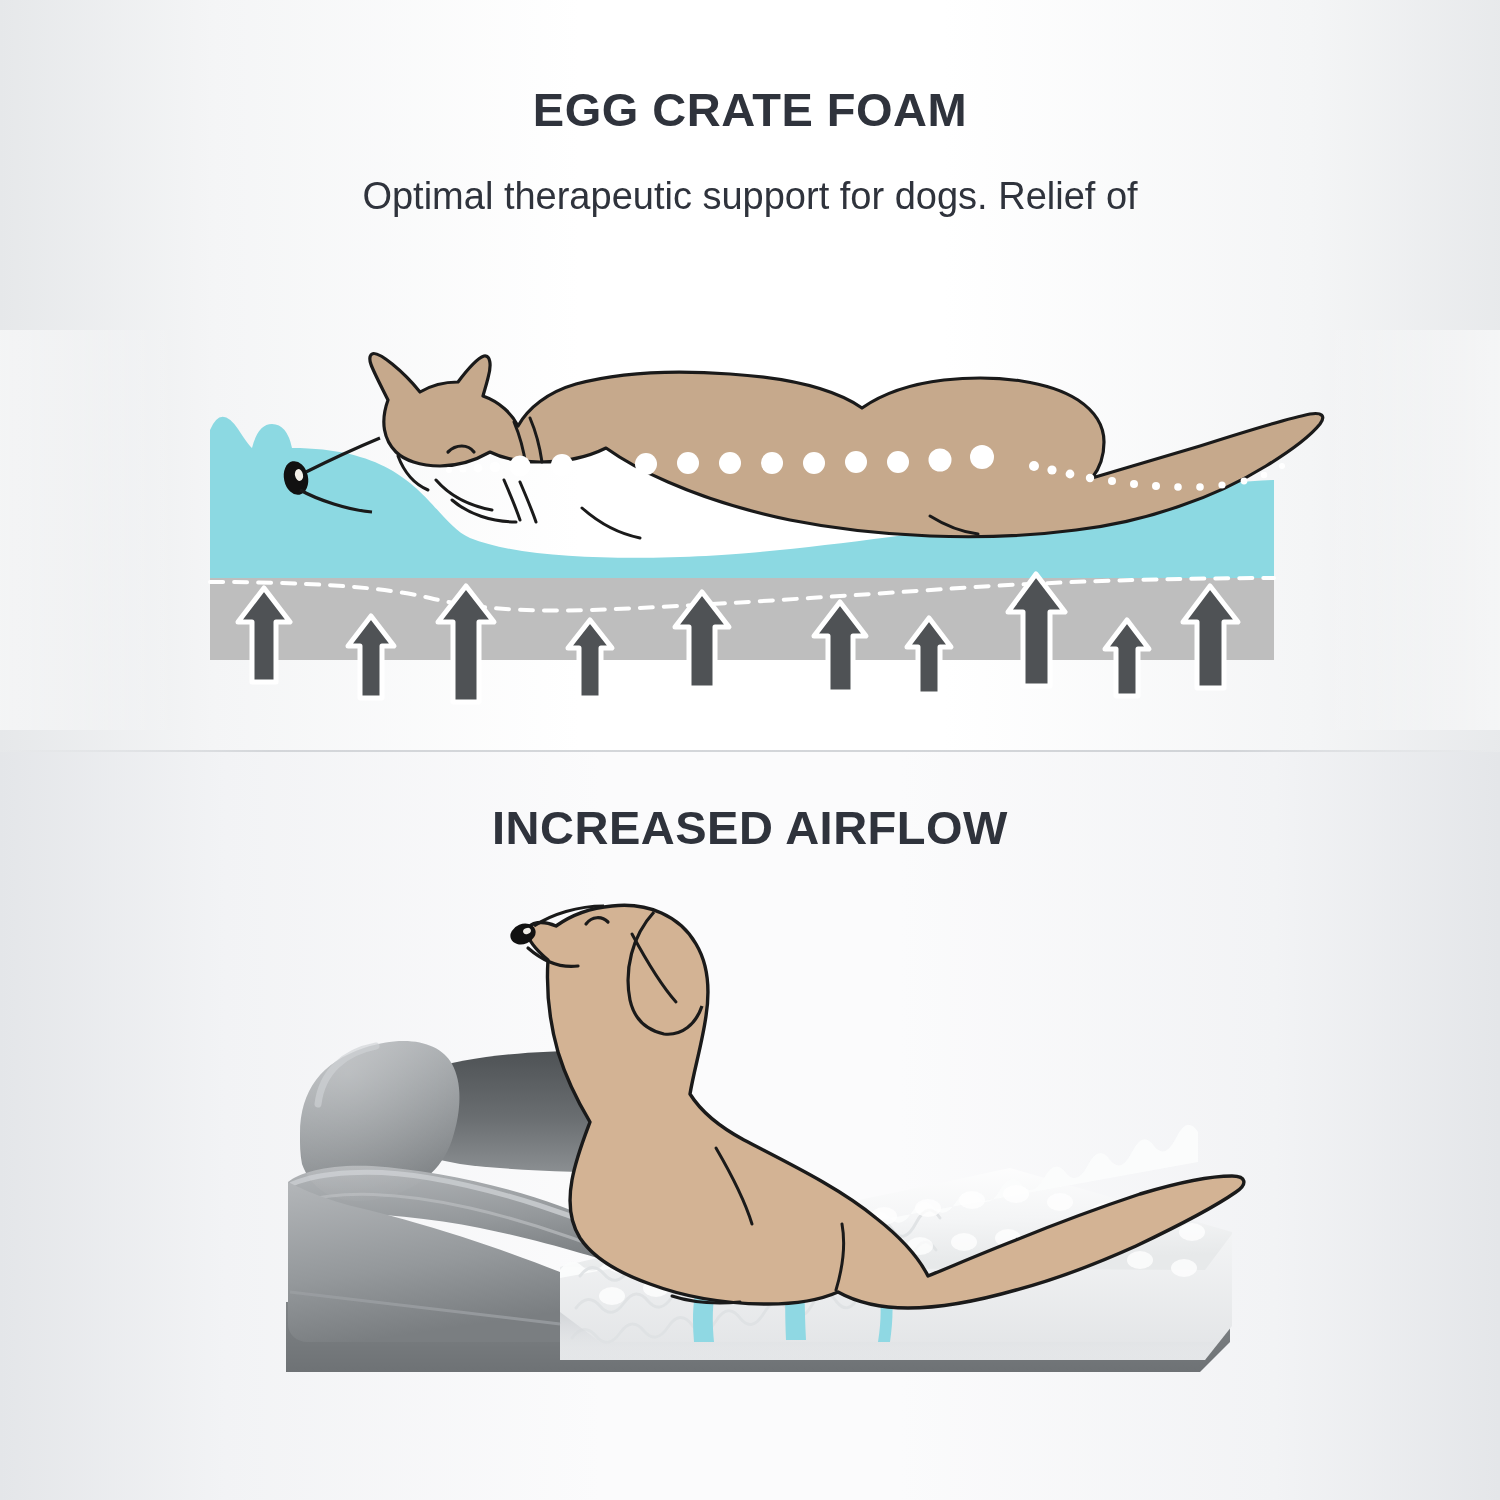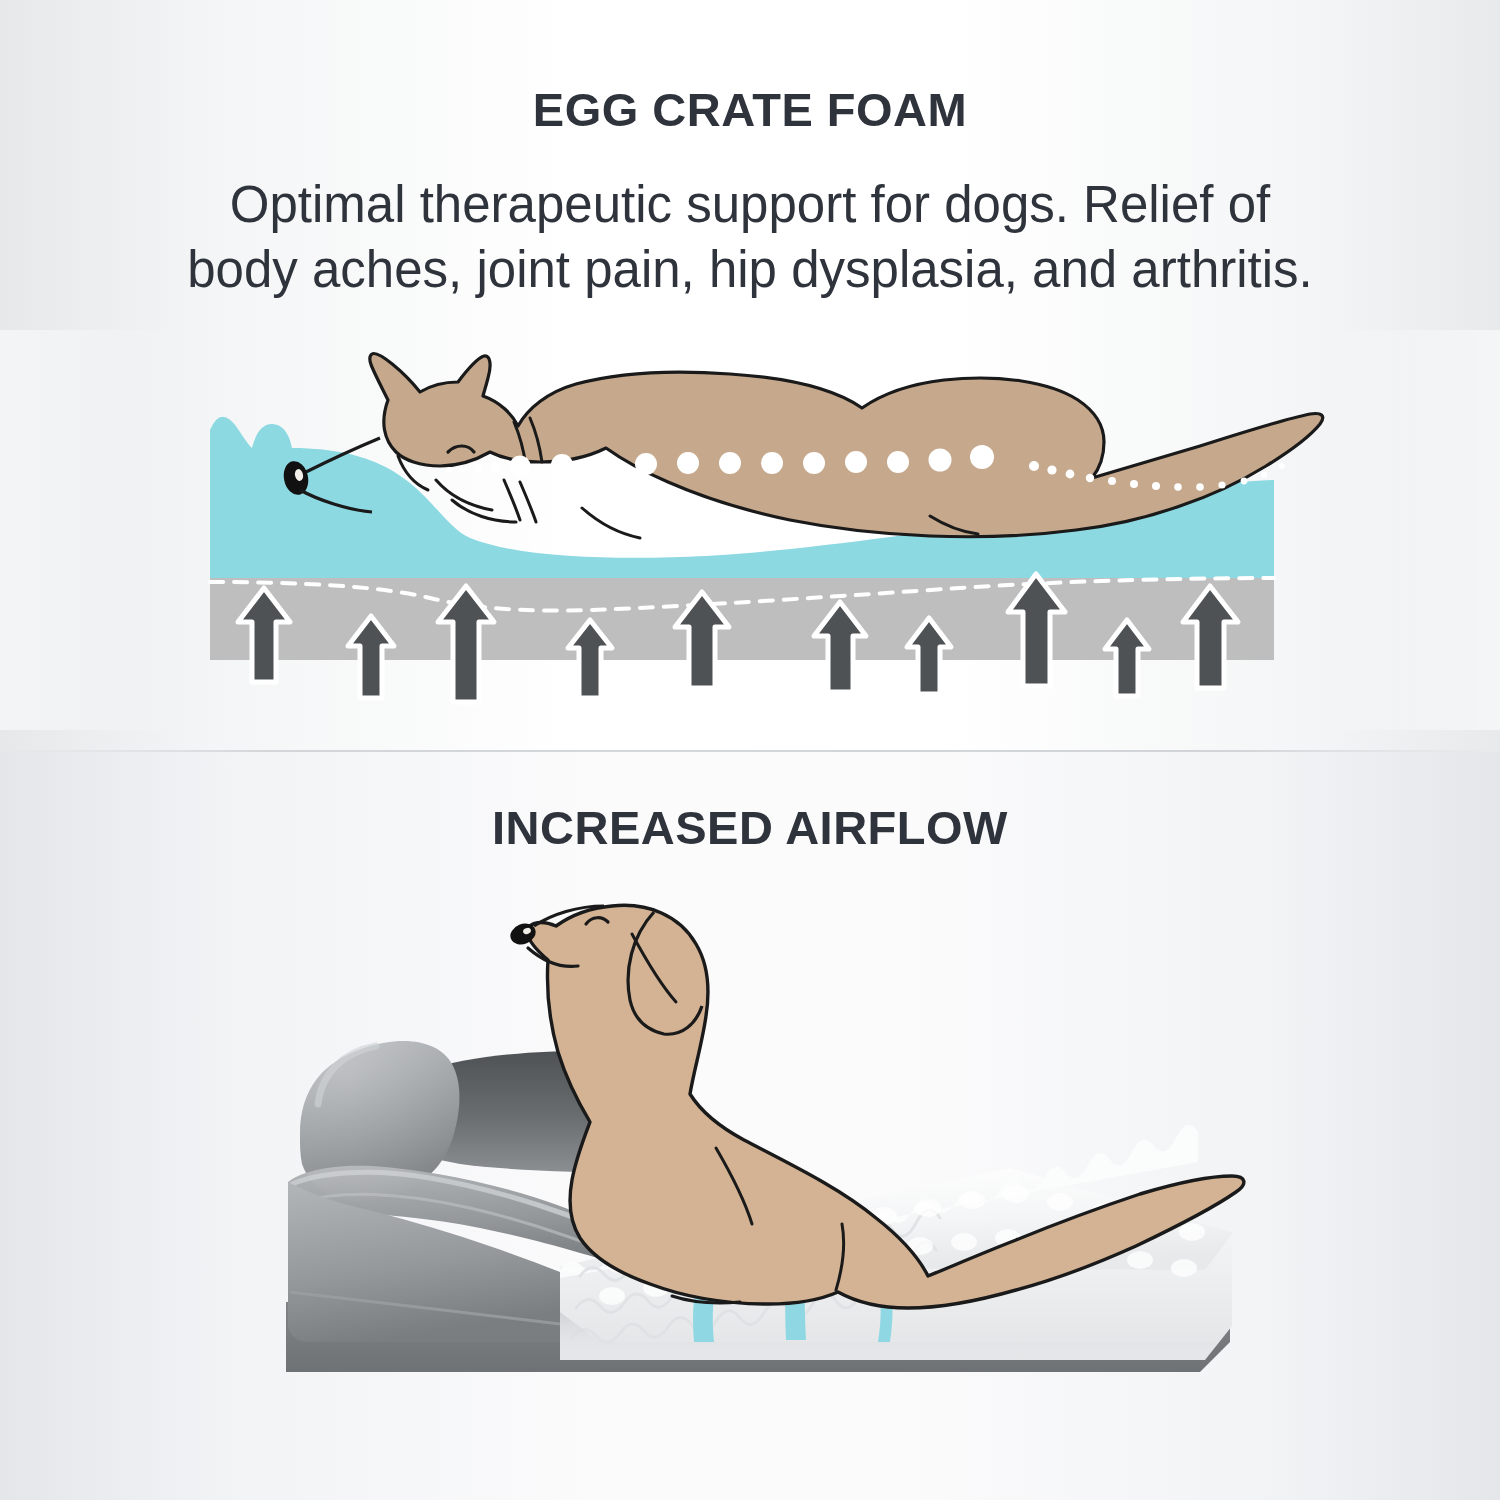--- a/index.html
+++ b/index.html
@@ -26,21 +26,21 @@
 
   
   .h-title{
     position:absolute;left:0;width:1500px;text-align:center;
     color:#2f333c;font-weight:700;letter-spacing:.5px;
   }
   #title-top{top:82px;font-size:47px;}
   #title-bottom{top:800px;font-size:47px;}
   #subtitle{
     position:absolute;top:172px;left:50px;width:1400px;text-align:center;
-    color:#2f333c;font-size:51px;line-height:1.28;font-weight:400;
+    color:#2f333c;font-size:38px;line-height:1.28;font-weight:400;
   }
 
   
   #illus-top{position:absolute;left:0;top:330px;width:1500px;height:400px;}
   #illus-top svg{display:block;}
 
   
   #illus-bottom{position:absolute;left:0;top:120px;width:1500px;height:620px;}
   #illus-bottom svg{display:block;}
 </style>
@@ -48,21 +48,20 @@
 <body>
 
 <div id="page">
 
   <div class="panel" id="panel-top">
 
     <div class="h-title" id="title-top">EGG CRATE FOAM</div>
 
     <div id="subtitle">
       <span>Optimal therapeutic support for dogs. Relief of</span><br>
-      <span>body aches, joint pain, hip dysplasia, and arthritis.</span>
     </div>
 
     <div id="illus-top">
       <svg width="1500" height="400" viewBox="0 0 1500 400" xmlns="http://www.w3.org/2000/svg">
         <defs>
           <clipPath id="foamClip">
             <path d="M210,122 L210,105 Q222,78 239,104 Q250,120 252,122
                      Q258,100 272,100 Q286,100 292,122
                      L292,122 L1274,122 L1274,330 L210,330 Z"></path>
           </clipPath>

